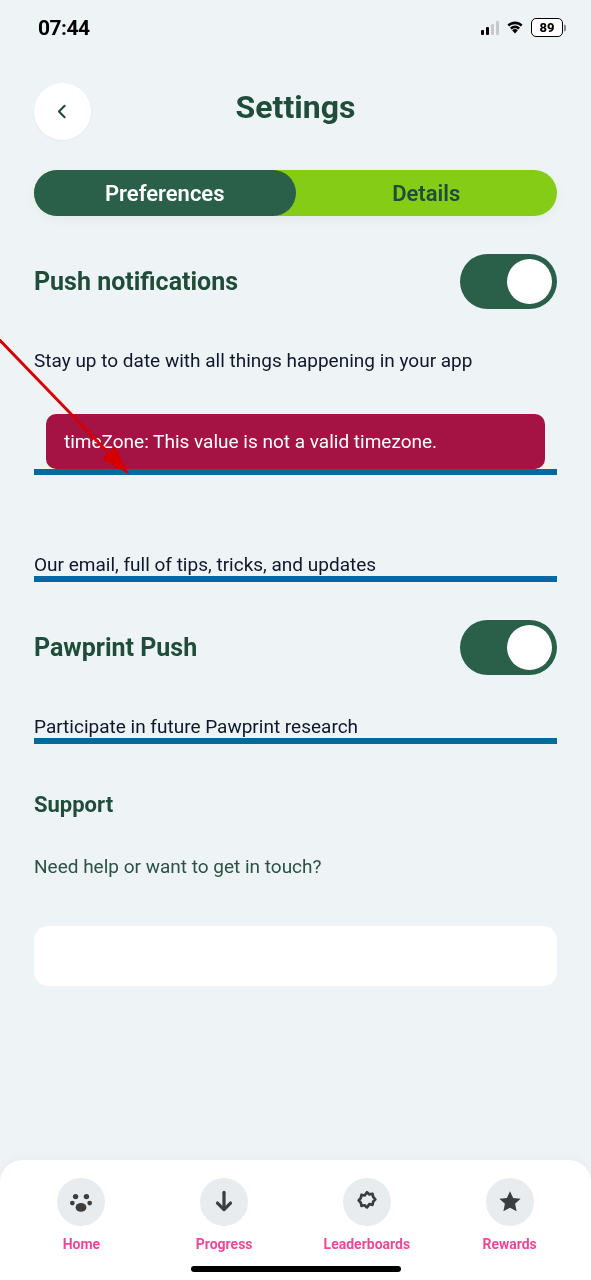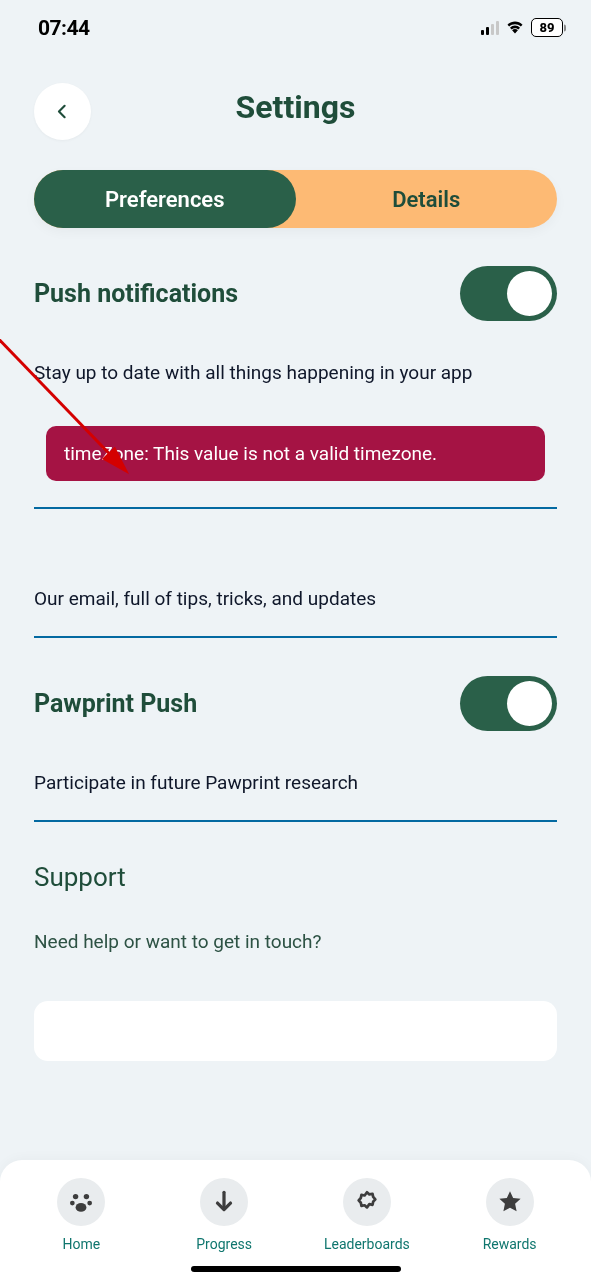--- a/index.html
+++ b/index.html
@@ -94,23 +94,23 @@
     }
     .page-title {
       font-size: 32px;
       font-weight: 700;
       color: #1f4d3a;
       padding-top: 8px;
     }
     .tabs {
       display: flex;
       margin: 24px 34px 0;
-      background: #fdba74;
+      background: #84cc16;
       border-radius: 30px;
-      height: 58px;
+      height: 46px;
       padding: 0;
       box-shadow: 0 4px 12px rgba(0,0,0,0.04);
     }
     .tab {
       flex: 1;
       display: flex;
       align-items: center;
       justify-content: center;
       font-size: 22px;
       font-weight: 600;
@@ -119,22 +119,21 @@
     }
     .tab.active {
       background: #2a6049;
       color: #fff;
     }
     .content {
       padding: 0 34px;
     }
     .setting {
       padding-top: 38px;
-      border-bottom: 2px solid #0369a1;
-      padding-bottom: 26px;
+      border-bottom: 6px solid #0369a1;
     }
     .setting:last-of-type {
       border-bottom: none;
     }
     .setting-header {
       display: flex;
       justify-content: space-between;
       align-items: center;
     }
     .setting-title {
@@ -171,23 +170,24 @@
       color: #fff;
       border-radius: 10px;
       padding: 16px 18px;
       font-size: 19px;
       font-weight: 400;
     }
     .support-section {
       padding-top: 40px;
     }
     .support-title {
-      font-size: 26px;
-      font-weight: 400;
+      font-size: 22px;
+      font-weight: 700;
       color: #1f4d3a;
+      margin-top: 8px;
     }
     .support-desc {
       margin-top: 38px;
       font-size: 19px;
       color: #2d5244;
     }
     .white-card {
       margin-top: 48px;
       background: #fff;
       border-radius: 14px;
@@ -228,22 +228,22 @@
       align-items: center;
       justify-content: center;
     }
     .tab-icon-circle svg {
       width: 26px;
       height: 26px;
       fill: #3d3d3d;
     }
     .tab-label {
       font-size: 14px;
-      font-weight: 400;
-      color: #0f766e;
+      font-weight: 700;
+      color: #ec4899;
     }
     .home-indicator {
       position: absolute;
       bottom: 8px;
       left: 50%;
       transform: translateX(-50%);
       width: 210px;
       height: 6px;
       background: #000;
       border-radius: 3px;

